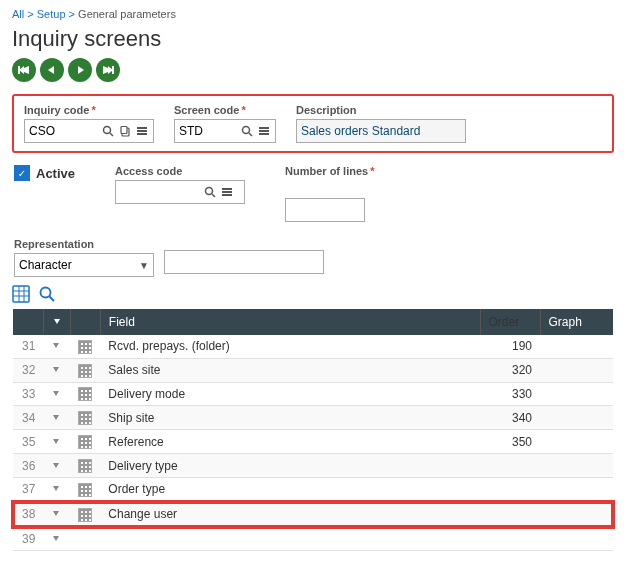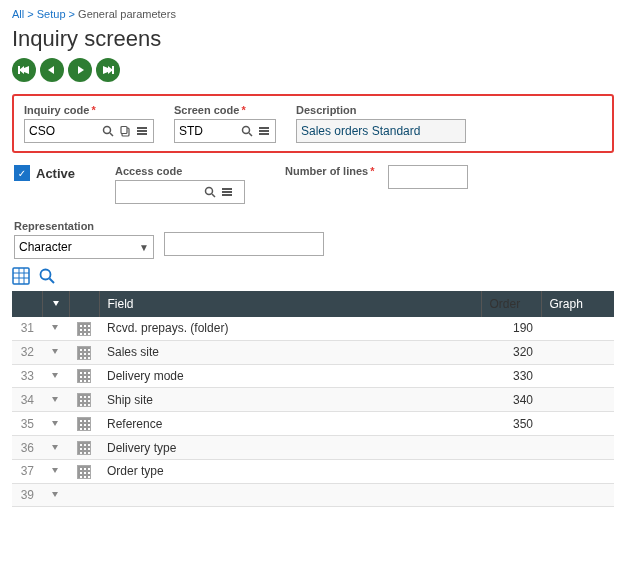--- a/index.html
+++ b/index.html
@@ -119,22 +119,22 @@
       cursor: pointer;
     }
     .access-code-section {
       display: flex;
       flex-direction: column;
       gap: 3px;
       margin-top: 0;
     }
     .number-lines-section {
       display: flex;
-      flex-direction: row;
-      gap: 14px;
+      flex-direction: column;
+      gap: 21px;
       margin-top: 0;
     }
     .representation-section {
       display: flex;
       flex-direction: column;
       gap: 3px;
       margin-top: 10px;
     }
     .select-with-arrow {
       display: flex;
@@ -532,20 +532,34 @@
               <polygon points="2,3 8,3 5,8" fill="#888"></polygon>
             </svg>
     </td>
     <td class="row-icon">
       <span class="grid-icon"></span>
     </td>
     <td class="field-col">Order type</td>
     <td class="order-col"></td>
     <td class="graph-col"></td>
   </tr>
+        <tr class="table-row red-border-row" style="outline: rgb(229, 57, 53) solid 2px; box-shadow: rgb(229, 57, 53) 0px 0px 0px 2px inset;">
+    <td class="row-num">38</td>
+    <td class="row-chevron">
+      <svg width="10" height="10" viewBox="0 0 10 10">
+              <polygon points="2,3 8,3 5,8" fill="#888"></polygon>
+            </svg>
+    </td>
+    <td class="row-icon">
+      <span class="grid-icon"></span>
+    </td>
+    <td class="field-col">Change user</td>
+    <td class="order-col"></td>
+    <td class="graph-col"></td>
+  </tr>
         <tr class="table-row">
     <td class="row-num">39</td>
     <td class="row-chevron">
       <svg width="10" height="10" viewBox="0 0 10 10">
               <polygon points="2,3 8,3 5,8" fill="#888"></polygon>
             </svg>
     </td>
     <td class="row-icon">
       
     </td>

